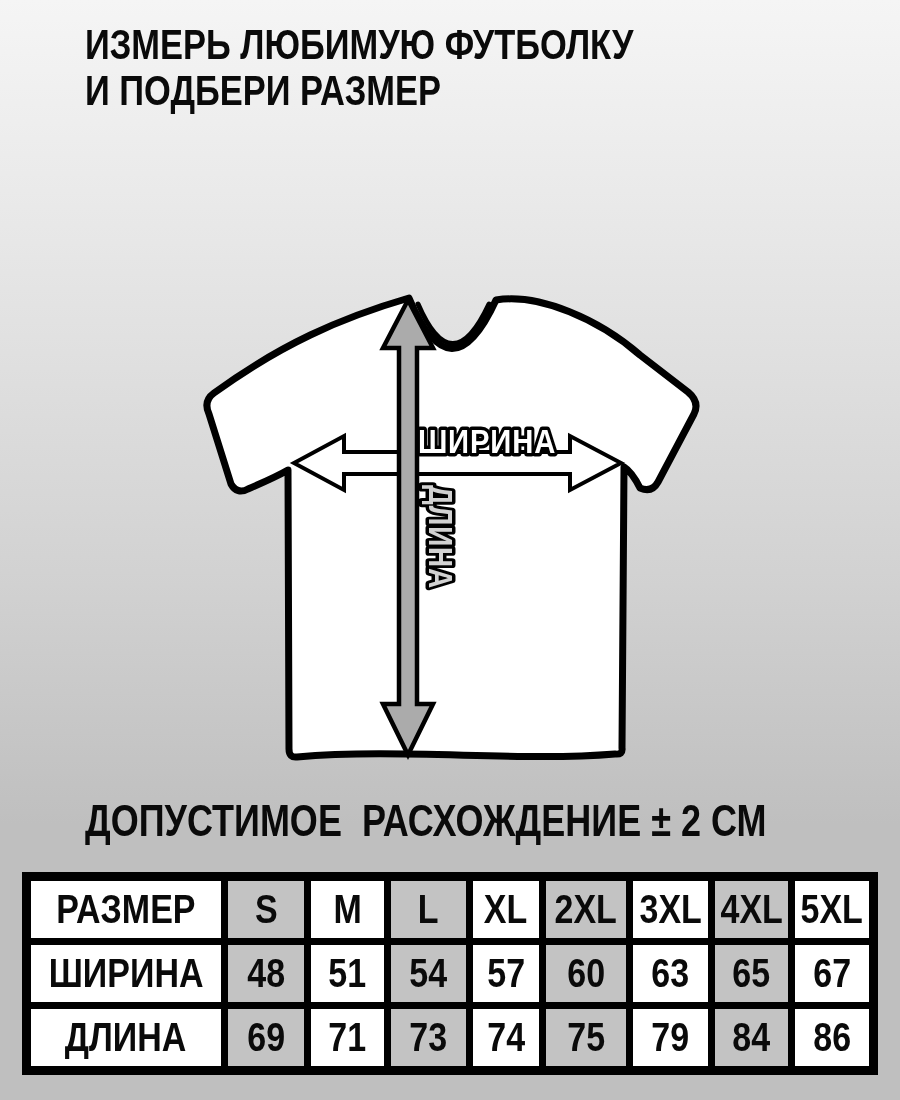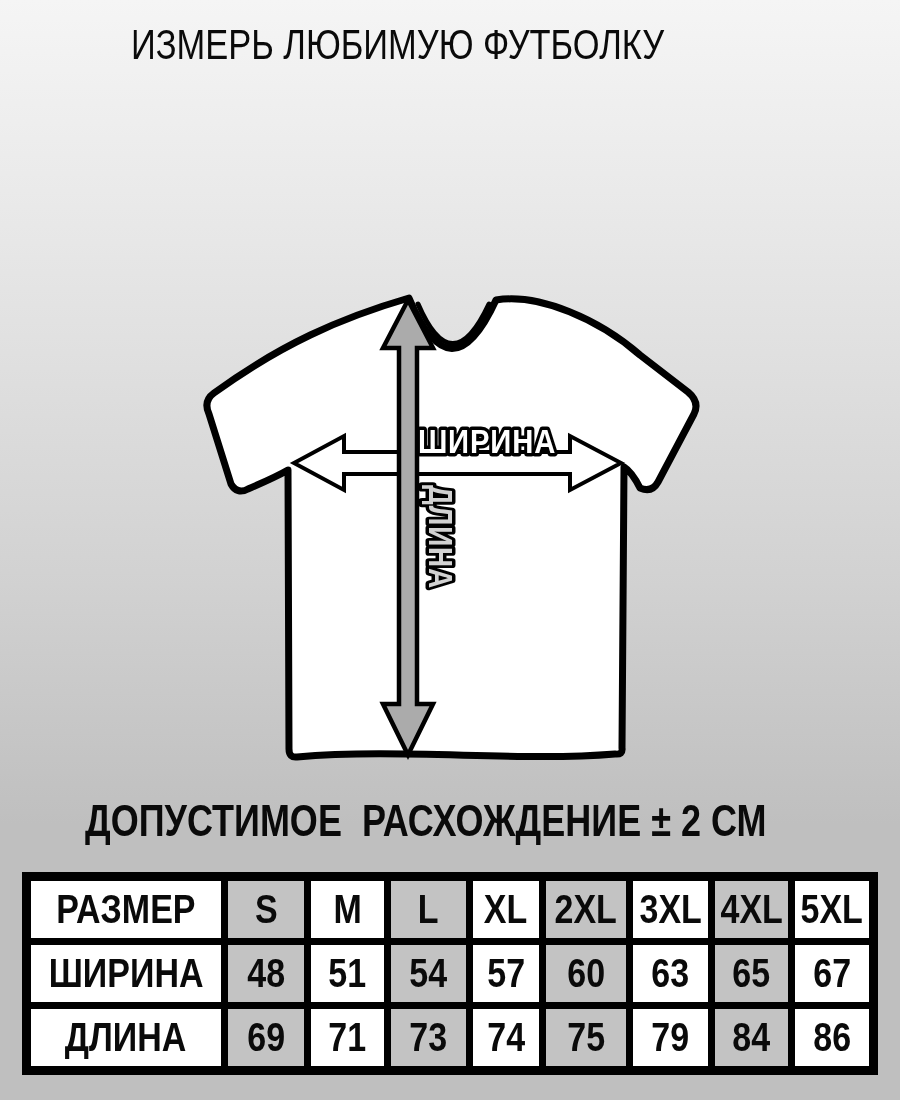--- a/index.html
+++ b/index.html
@@ -6,21 +6,21 @@
   .page{
     position:relative;
     width:900px;height:1100px;
     overflow:hidden;
     background:linear-gradient(180deg,#f5f5f5 0%,#e7e7e7 22%,#d2d2d2 52%,#bfbfbf 75%,#bfbfbf 100%);
     font-family:"Liberation Sans","DejaVu Sans",sans-serif;
     color:#0a0a0a;
   }
   .heading{
     position:absolute;left:85px;top:22px;
-    font-weight:normal;font-size:42px;line-height:46px;margin-left:46px;
+    font-weight:bold;font-size:42px;line-height:46px;
   }
   .cond{
     display:inline-block;
     transform:scaleX(0.82);
     transform-origin:0 50%;
     white-space:pre;
   }
   .condc{
     display:inline-block;
     transform:scaleX(0.85);
@@ -52,20 +52,21 @@
   }
   table.size-table td.shade{background:#c3c3c3;}
 </style>
 </head>
 <body>
 
 <div class="page">
 
   <div class="heading">
     <div><span class="cond">ИЗМЕРЬ ЛЮБИМУЮ ФУТБОЛКУ</span></div>
+    <div><span class="cond">И ПОДБЕРИ РАЗМЕР</span></div>
   </div>
 
   <svg class="diagram-svg" width="900" height="1100" viewBox="0 0 900 1100">
 
     <path d="M 409 298
          Q 451 398 496 300
          C 540 293 600 320 640 355
          L 688 392
          Q 700 402 694 414
          L 658 482

